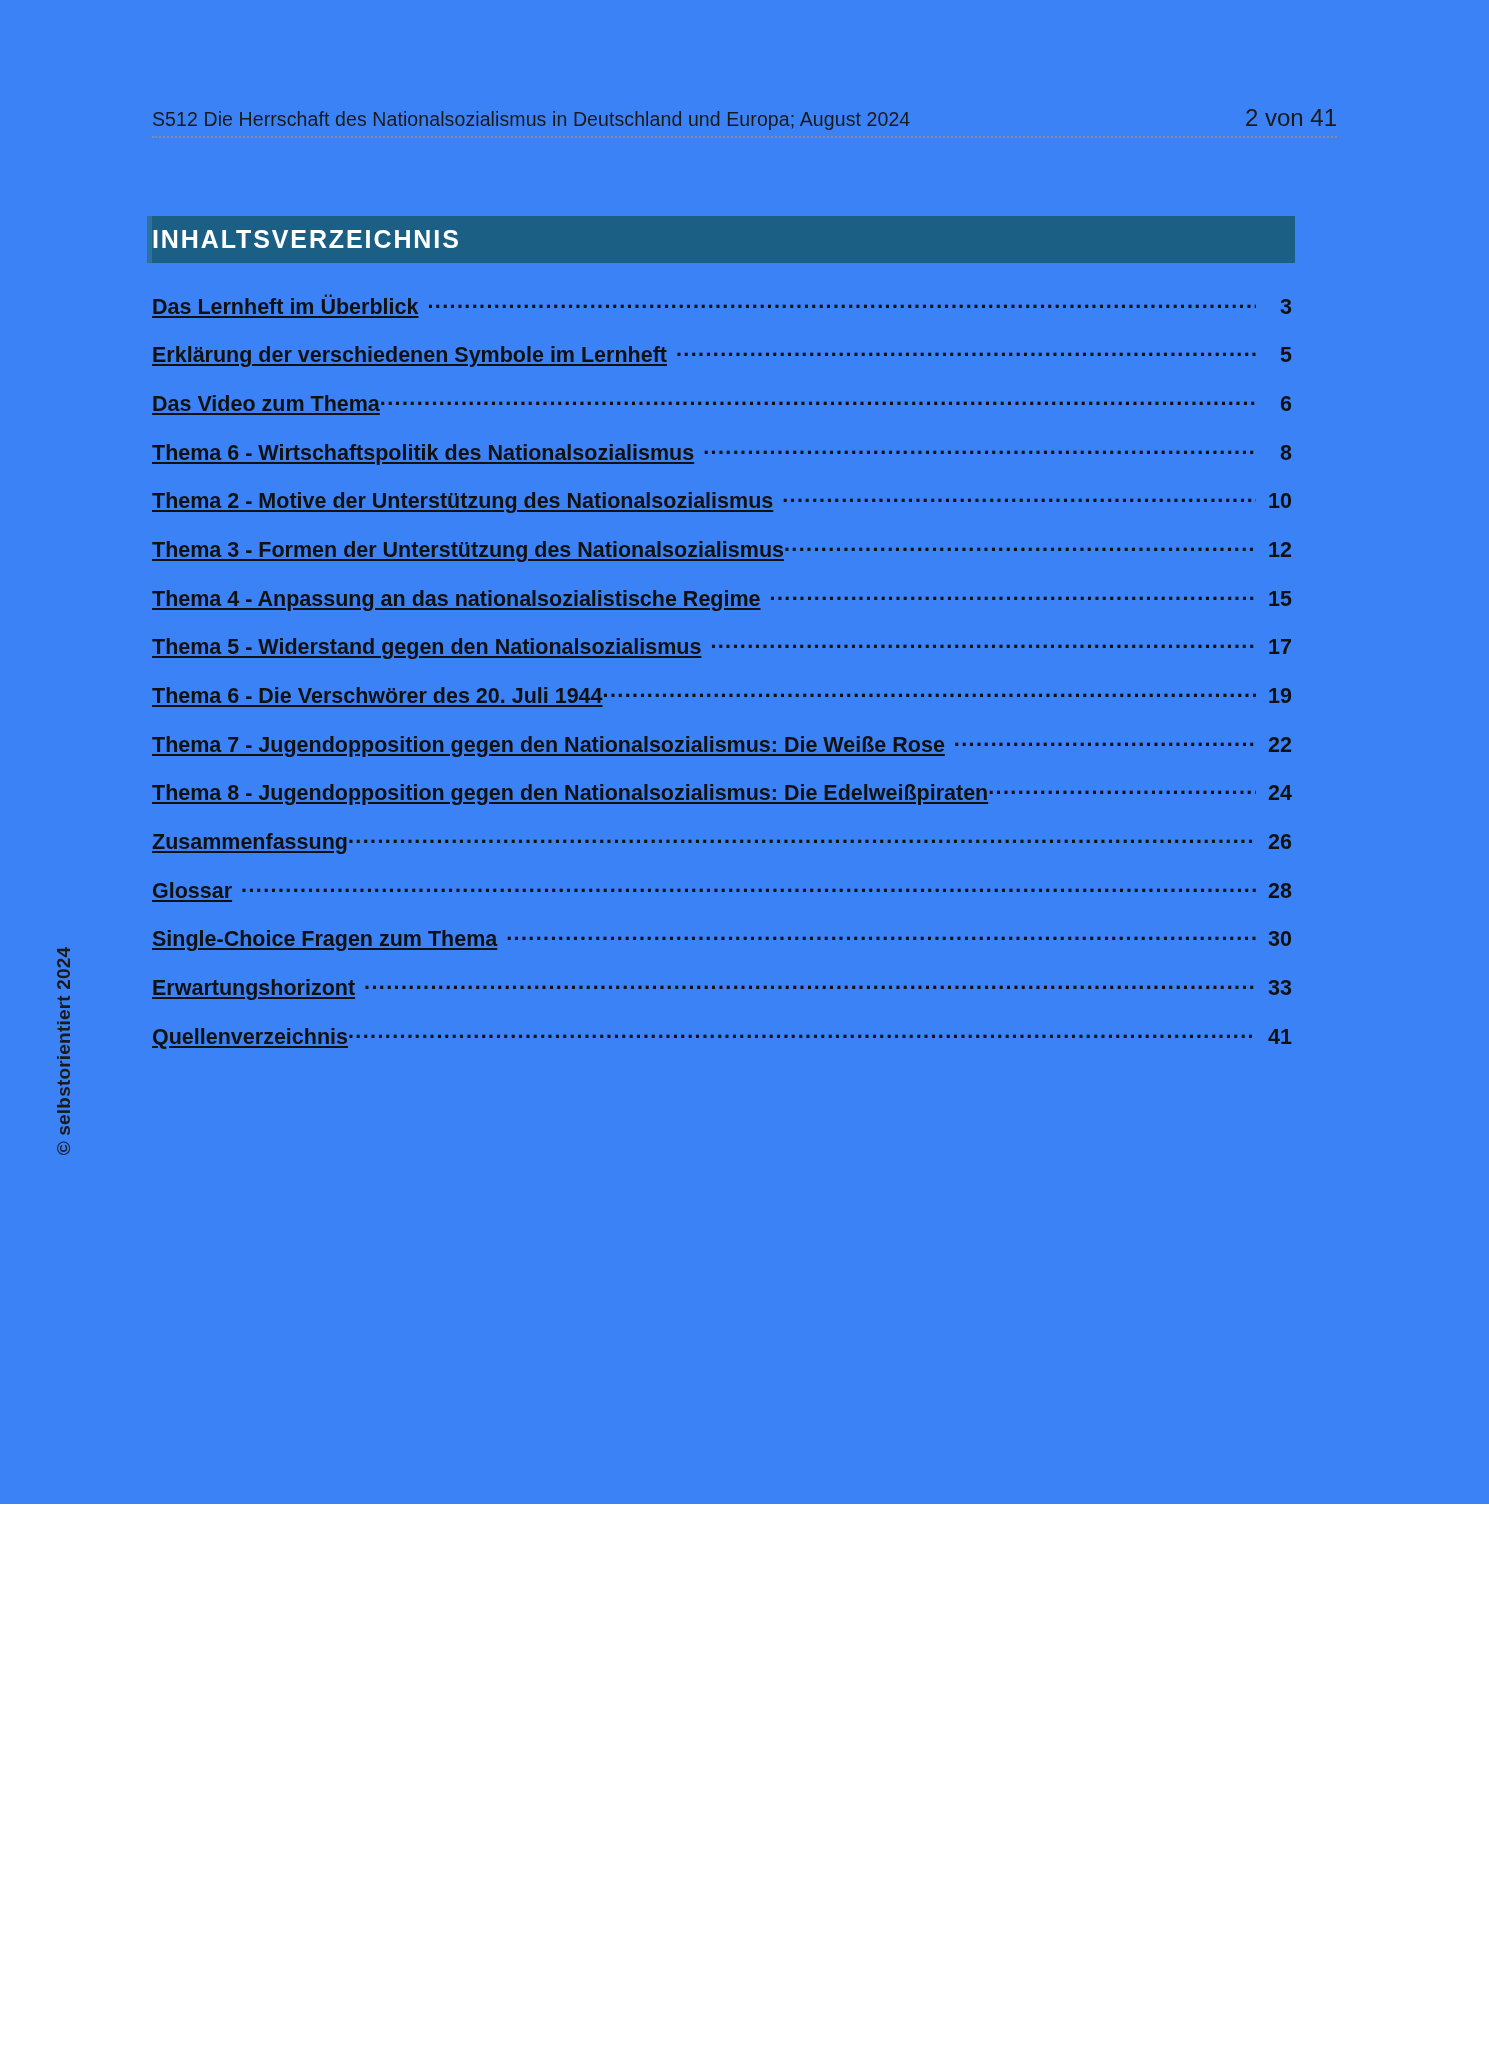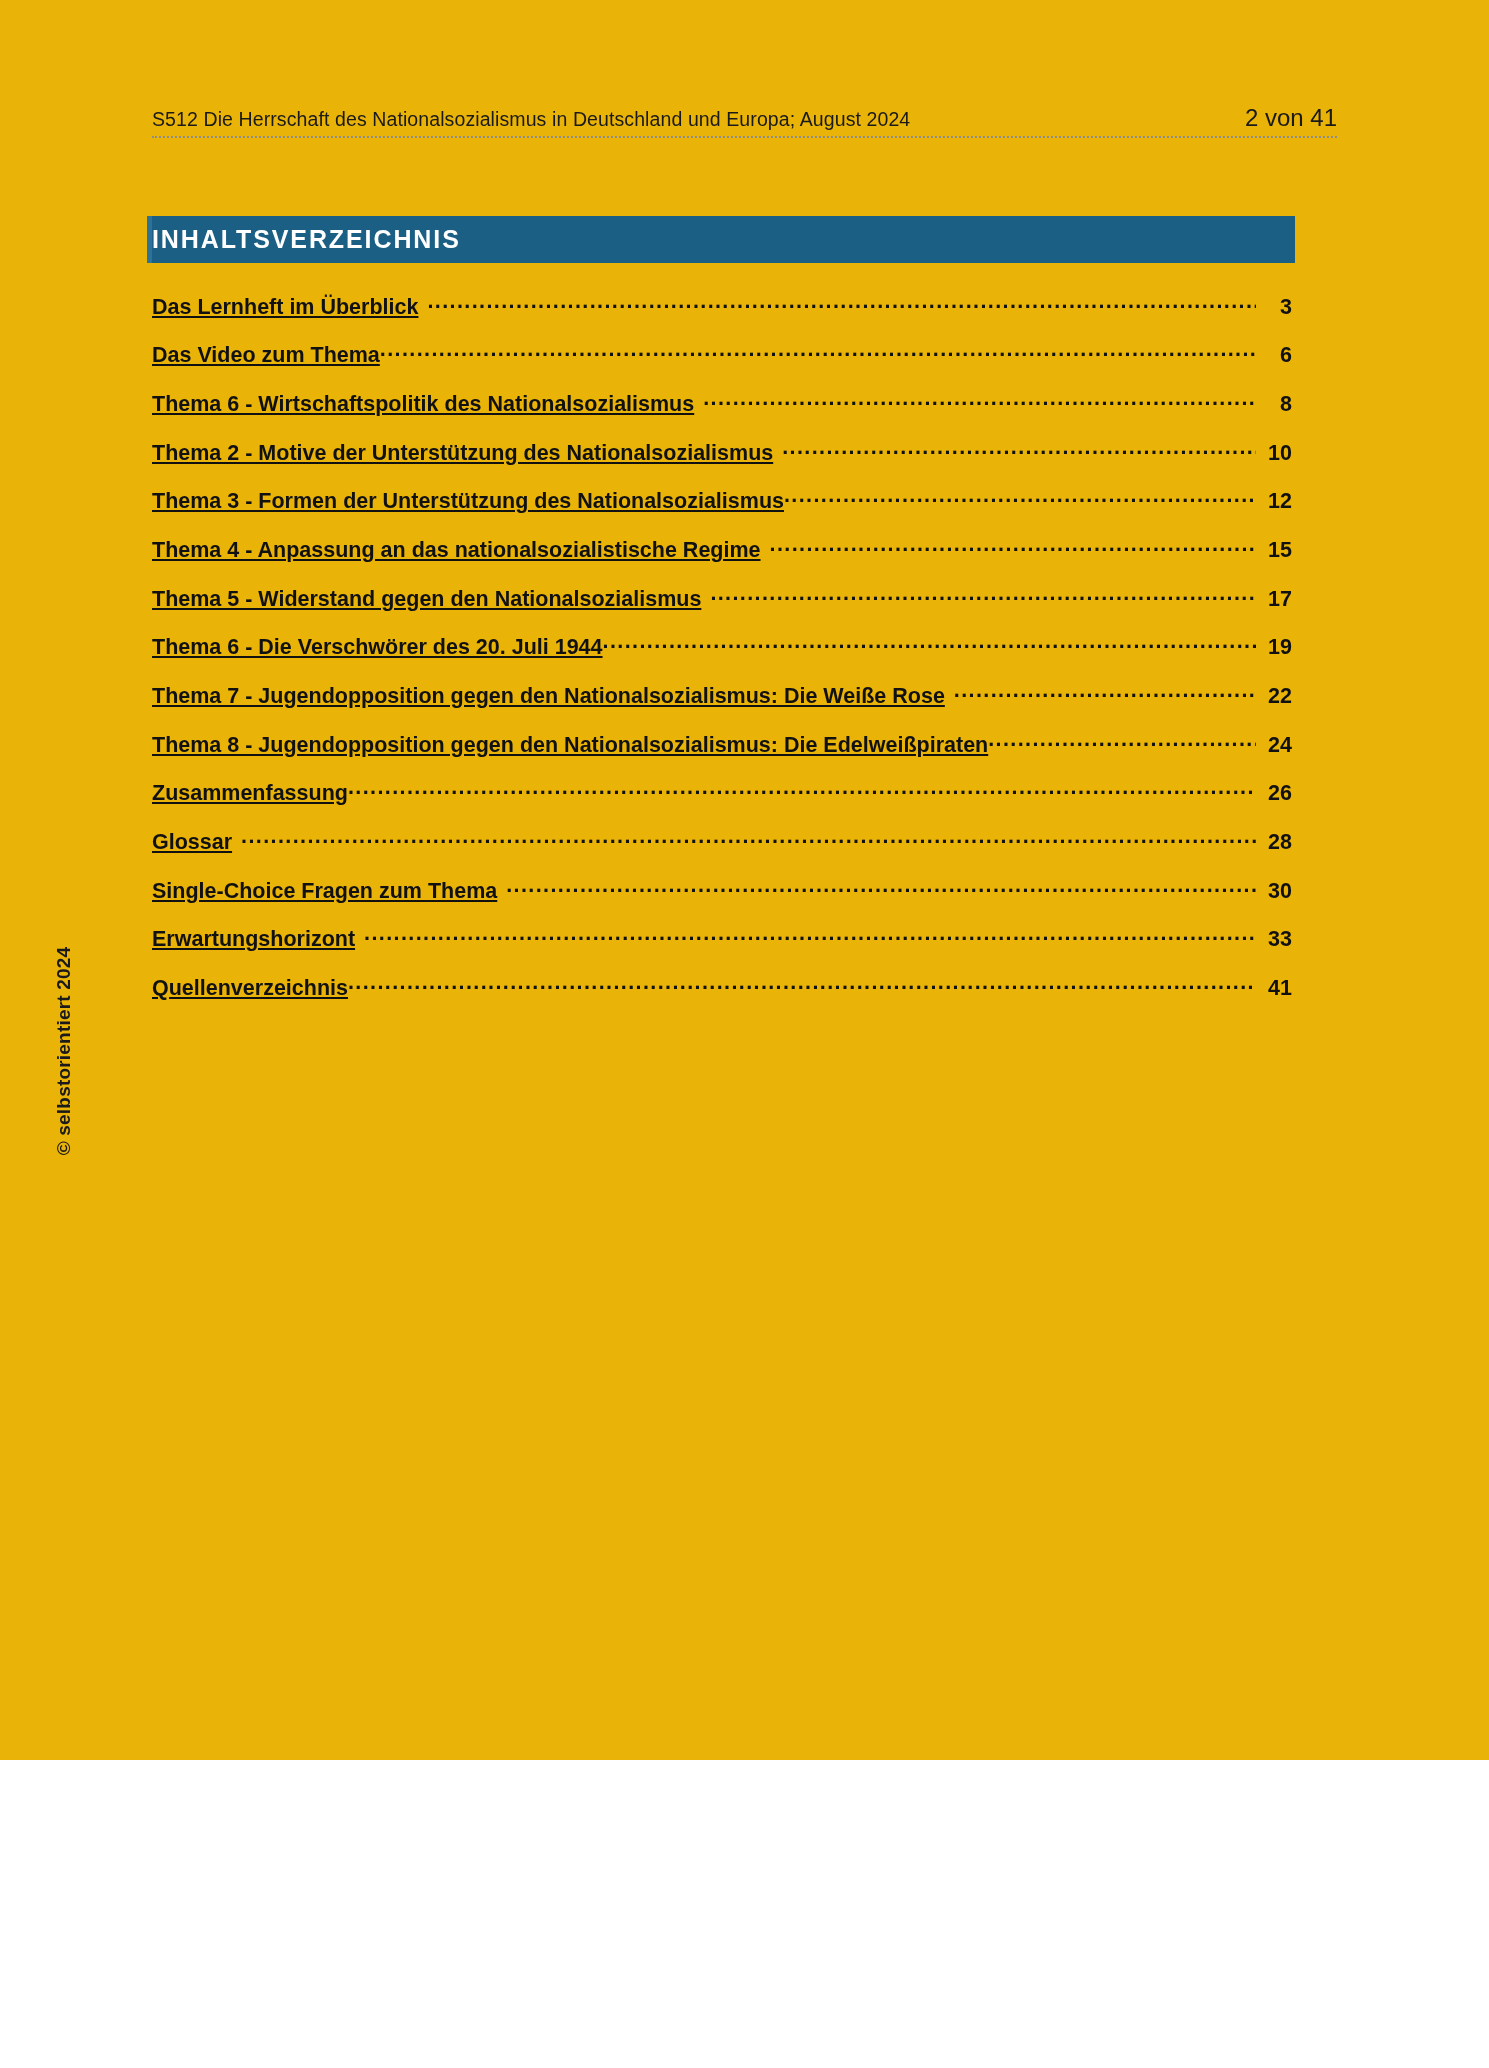--- a/index.html
+++ b/index.html
@@ -4,22 +4,22 @@
 <style>
   html, body {
     margin: 0;
     padding: 0;
     background: #ffffff;
   }
 
   .page {
     position: relative;
     width: 1489px;
-    height: 1760px;
-    background: #eab308;
+    height: 1504px;
+    background: #3b82f6;
     font-family: "Liberation Sans", sans-serif;
     overflow: hidden;
     box-sizing: border-box;
   }
 
   
   .doc-header {
     position: absolute;
     left: 152px;
     top: 104px;
@@ -187,20 +187,25 @@
   </div>
 
   <div class="toc">
 
     <div class="toc-entry gap-wide">
       <span class="toc-label">Das Lernheft im Überblick</span>
       <span class="toc-leader"></span>
       <span class="toc-page">3</span>
     </div>
 
+    <div class="toc-entry gap-wide">
+      <span class="toc-label">Erklärung der verschiedenen Symbole im Lernheft</span>
+      <span class="toc-leader"></span>
+      <span class="toc-page">5</span>
+    </div>
 
     <div class="toc-entry gap-none">
       <span class="toc-label">Das Video zum Thema</span>
       <span class="toc-leader"></span>
       <span class="toc-page">6</span>
     </div>
 
     <div class="toc-entry gap-wide">
       <span class="toc-label">Thema 6 - Wirtschaftspolitik des Nationalsozialismus</span>
       <span class="toc-leader"></span>

